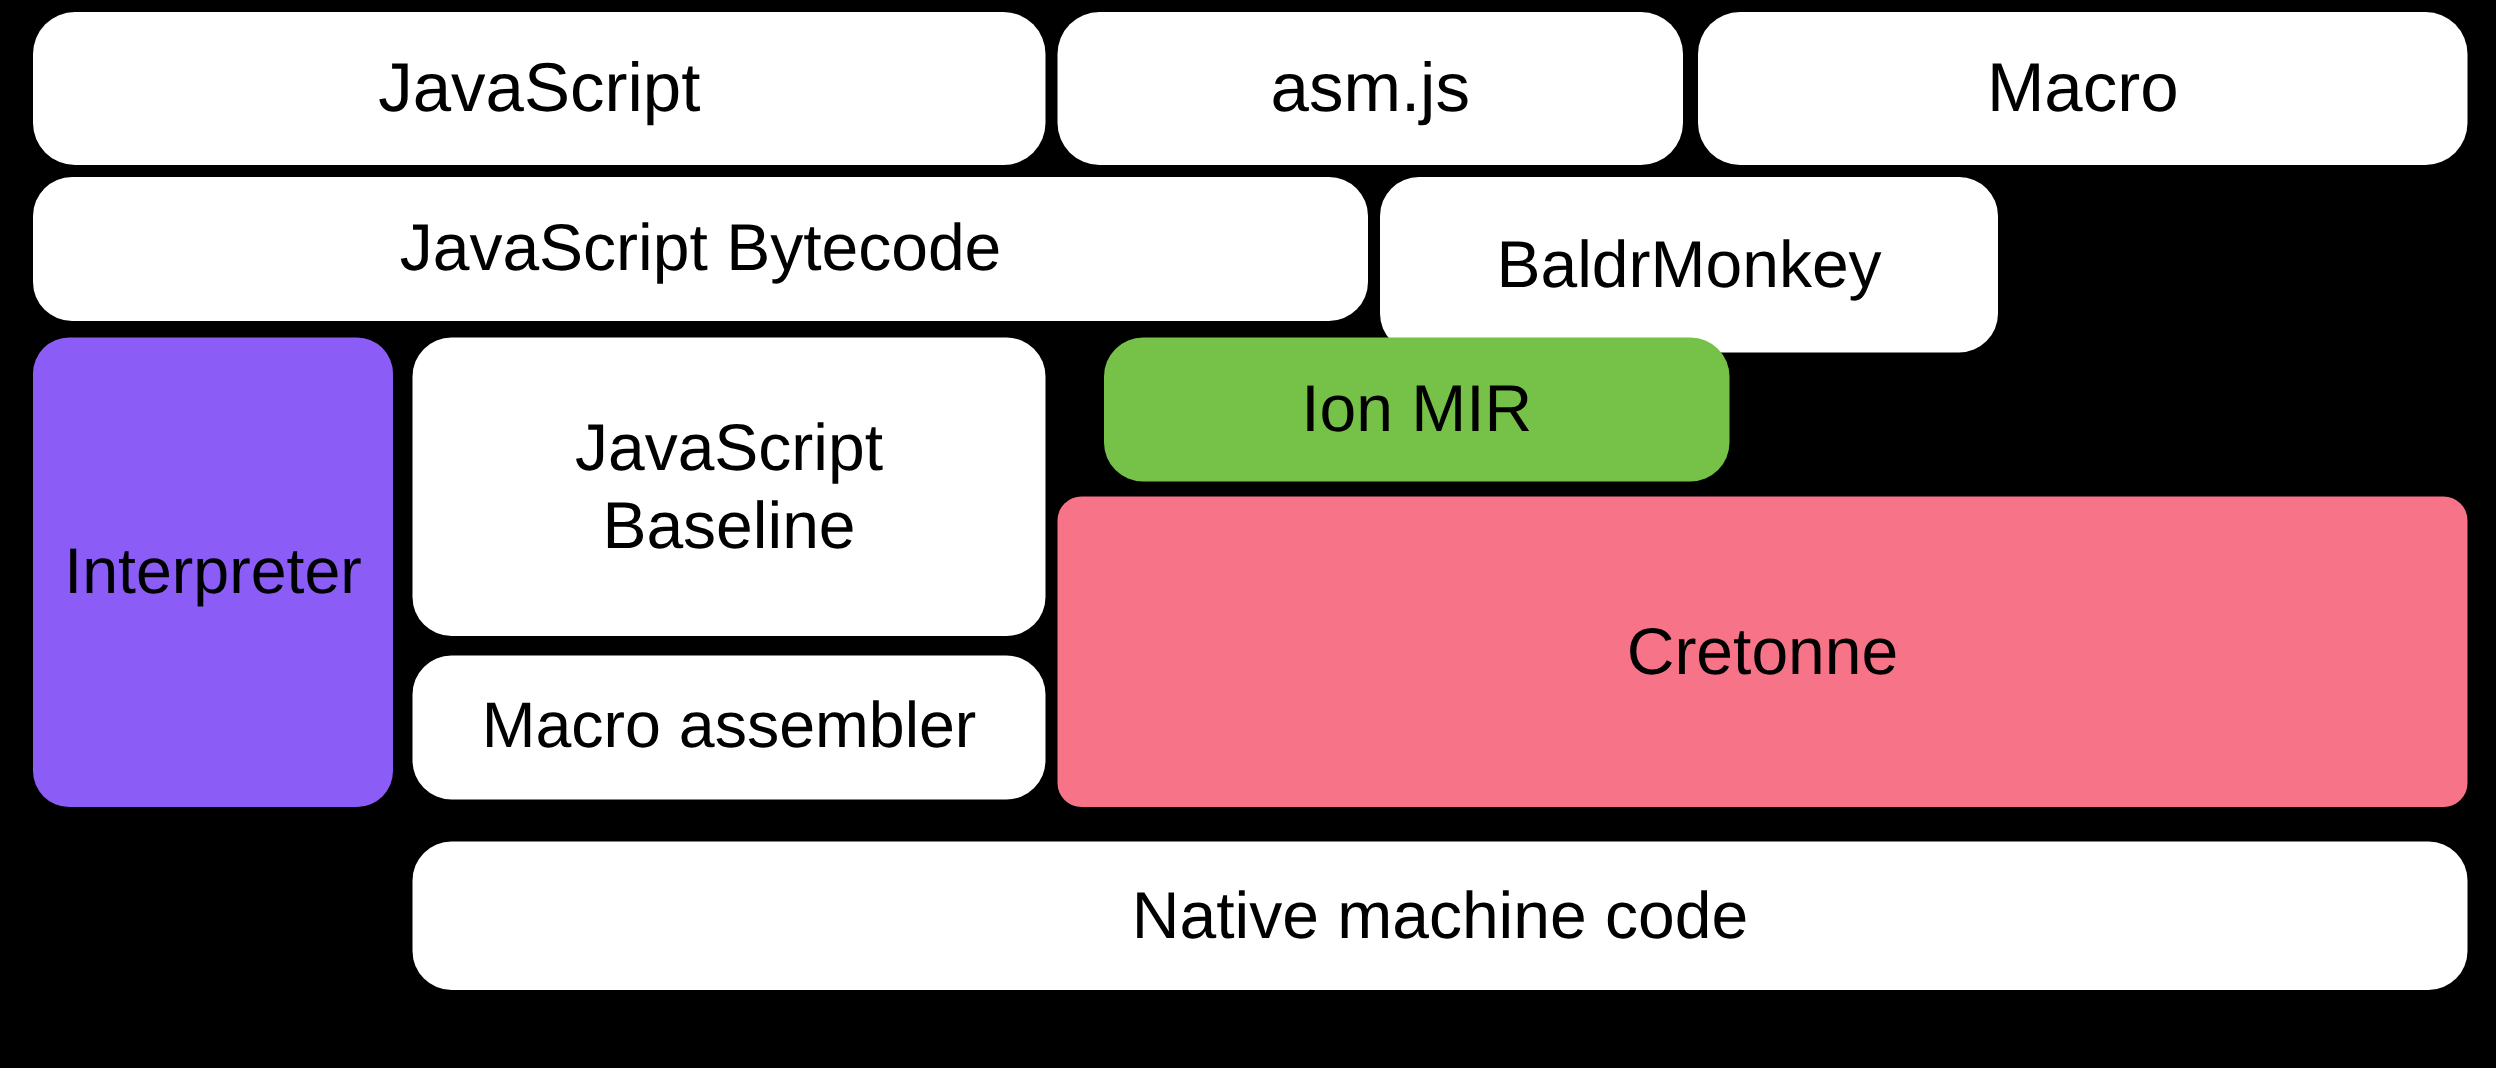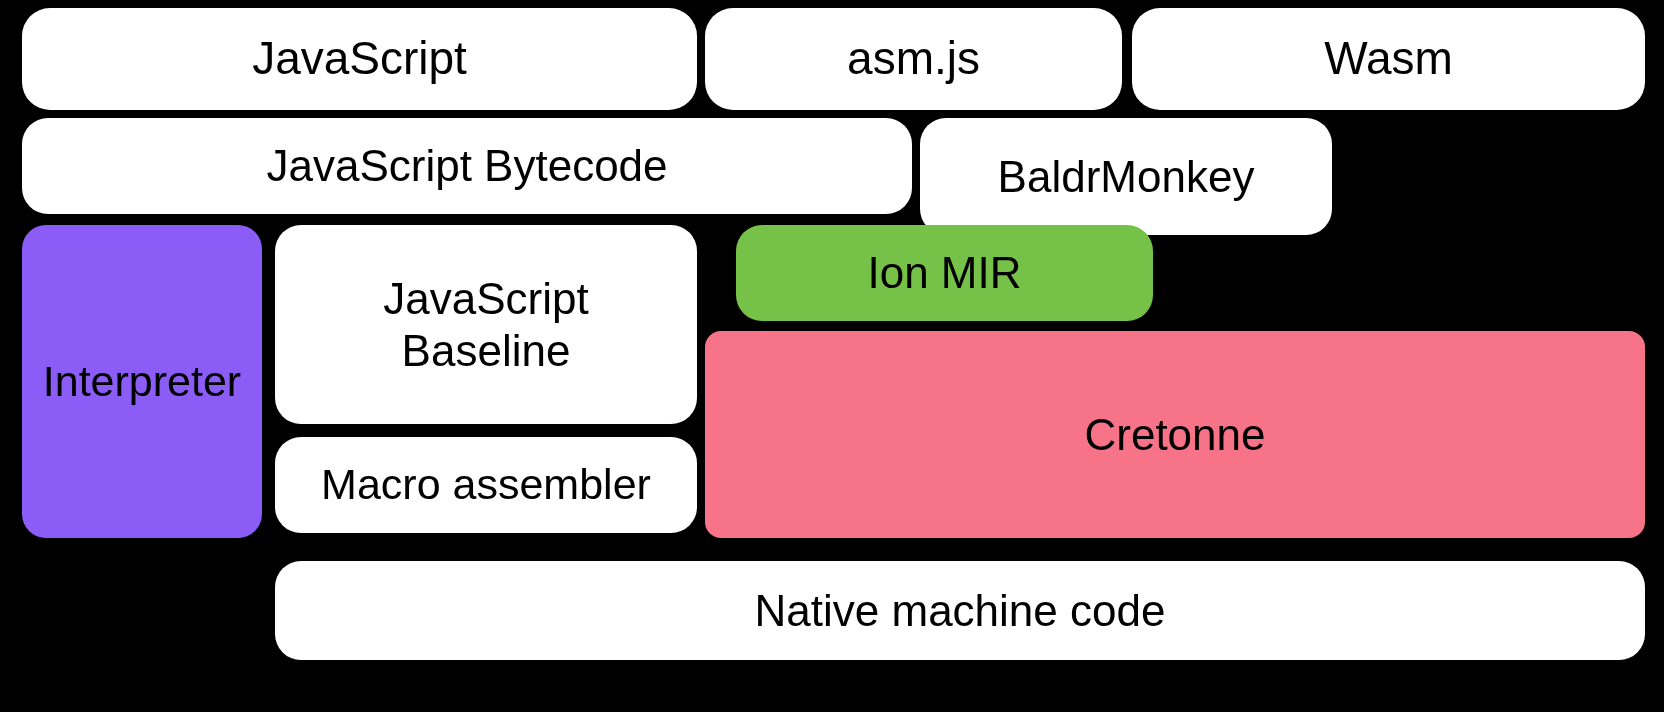--- a/index.html
+++ b/index.html
@@ -55,21 +55,21 @@
 </style>
 </head>
 <body>
 
 <div id="stage">
 
   <div class="box fill-white" id="b-javascript">JavaScript</div>
 
   <div class="box fill-white" id="b-asmjs">asm.js</div>
 
-  <div class="box fill-white" id="b-wasm">Wasm</div>
+  <div class="box fill-white" id="b-wasm">Macro</div>
 
   <div class="box fill-white" id="b-js-bytecode">JavaScript Bytecode</div>
 
   <div class="box fill-white" id="b-baldrmonkey">BaldrMonkey</div>
 
   <div class="box fill-gray" id="b-interpreter">Interpreter</div>
 
   <div class="box fill-white" id="b-js-baseline">JavaScript
 Baseline</div>
 

